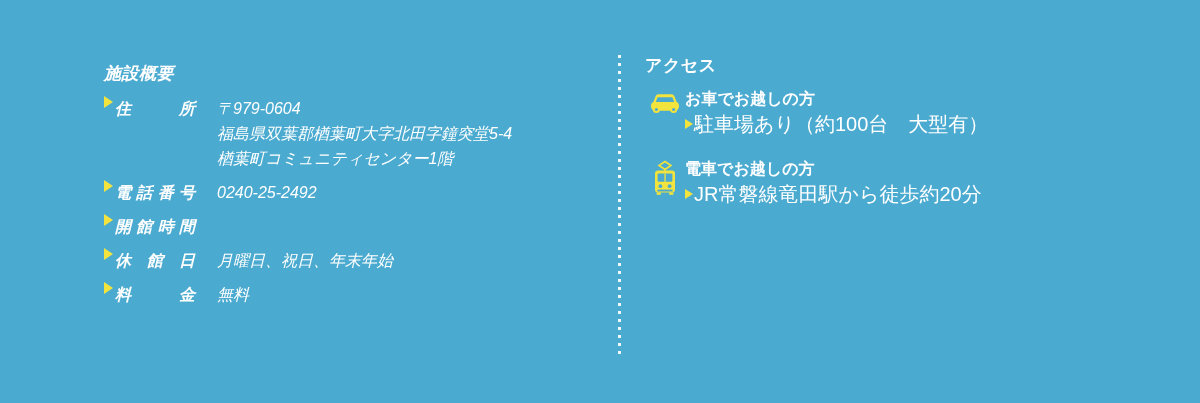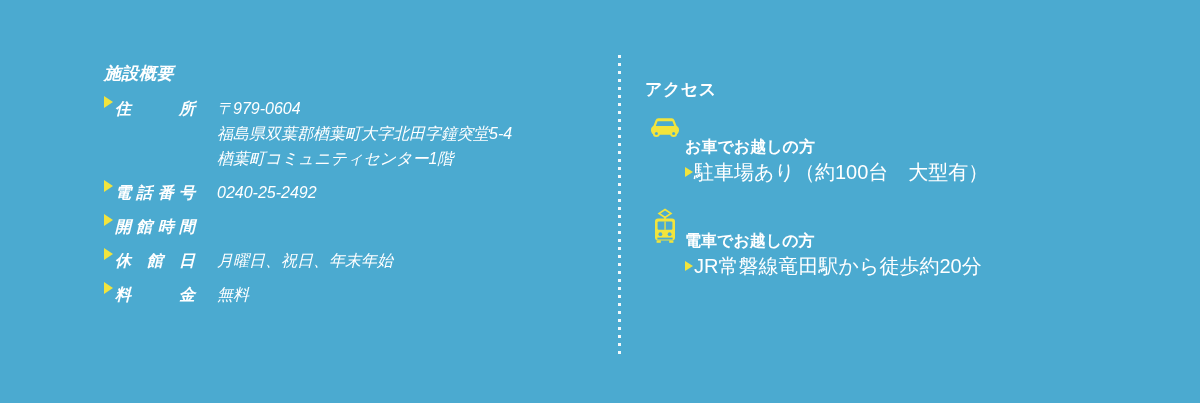--- a/index.html
+++ b/index.html
@@ -40,21 +40,21 @@
   .col-left {
     position: absolute;
     left: 104px;
     top: 64px;
     width: 480px;
     font-style: italic;
   }
   .col-right {
     position: absolute;
     left: 645px;
-    top: 80px;
+    top: 56px;
     width: 520px;
   }
 
   .section-title {
     color: #ffffff;
     font-size: 17px;
     font-weight: bold;
     letter-spacing: 0.5px;
     margin: 0 0 12px 0;
     line-height: 1.2;
@@ -111,21 +111,21 @@
   }
   .access-icon {
     flex: 0 0 40px;
     width: 40px;
     height: 40px;
     display: flex;
     align-items: flex-start;
     justify-content: center;
     padding-top: 2px;
   }
-  .access-body { flex: 1 1 auto; padding-top: 0; margin-top: 24px; }
+  .access-body { flex: 1 1 auto; padding-top: 0; }
   .access-heading {
     color: #ffffff;
     font-size: 16px;
     font-weight: bold;
     line-height: 22px;
     margin-bottom: 2px;
   }
   .access-item {
     display: flex;
     align-items: center;

